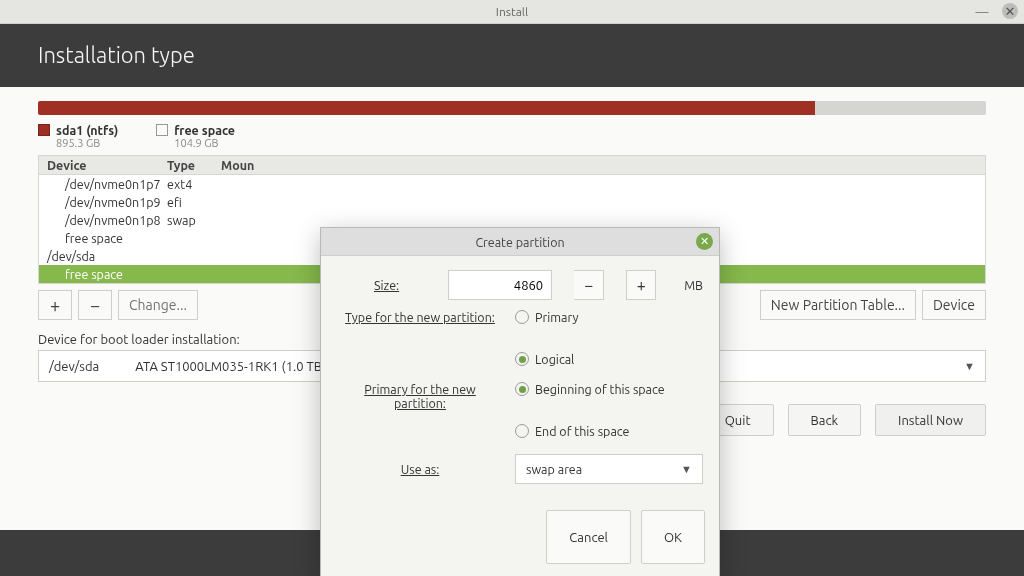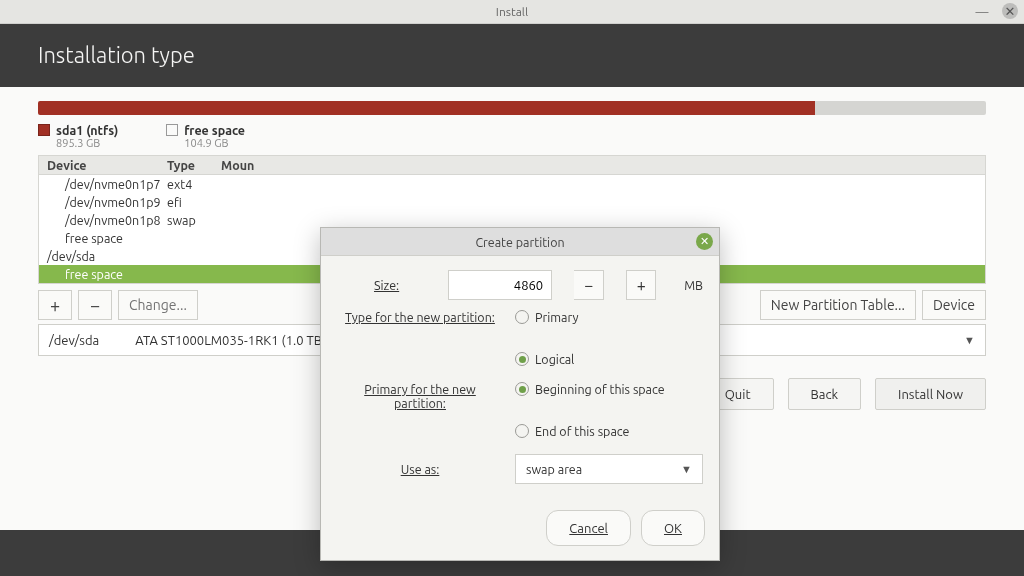--- a/index.html
+++ b/index.html
@@ -13,21 +13,21 @@
 .win-btn.close { background: #bdbdbb; color:#555; }
 
 .header { background: #3c3c3c; color: #f6f6f5; padding: 18px 38px 20px; font-size: 22px; font-weight: 300; }
 
 .content { flex: 1; padding: 14px 38px 10px; background: #fafaf9; position: relative; }
 
 .usage-bar { height: 14px; width: 100%; display: flex; margin-bottom: 8px; border-radius: 2px; overflow: hidden; }
 .usage-bar .seg1 { background: #a13024; }
 .usage-bar .seg2 { background: #d5d5d2; }
 
-.legend { display: flex; gap: 48px; margin-bottom: 6px; }
+.legend { display: flex; gap: 38px; margin-bottom: 6px; }
 .legend-item { display: flex; flex-direction: column; }
 .legend-top { display: flex; align-items: center; gap: 6px; font-size: 12.5px; font-weight: bold; color:#333; }
 .legend-swatch { width: 12px; height: 12px; border: 1px solid #999; }
 .legend-swatch.red { background: #a13024; border-color:#7a241b; }
 .legend-sub { font-size: 11px; color: #888; margin-left: 18px; }
 
 .part-table { width: 100%; border: 1px solid #d6d6d2; background: #fff; font-size: 12.5px; }
 .part-table .thead { display:flex; background: #e8e8e5; border-bottom:1px solid #d6d6d2; font-weight:bold; color:#444; }
 .part-table .thead > div, .part-table .row > div { padding: 2px 8px; }
 .col-dev { width: 120px; }
@@ -66,21 +66,21 @@
 .num-input { border:1px solid #cfcfca; height:30px; width:104px; text-align:right; padding:0 8px; font-size:13px;}
 .step-btn { border:1px solid #cfcfca; background:#fafaf8; width:30px; height:30px; display:inline-flex; align-items:center; justify-content:center; font-size:16px; cursor:pointer; border-left:none;}
 .step-btn:first-of-type{}
 .unit { margin-left:6px; color:#333;}
 .radio { width:14px; height:14px; border:1px solid #9a9a96; border-radius:50%; display:inline-flex; align-items:center; justify-content:center; margin-right:6px;}
 .radio.checked::after { content:""; width:7px; height:7px; background:#6fa04a; border-radius:50%; }
 .radio-row { display:flex; align-items:center; margin-bottom:6px; }
 .select { border:1px solid #cfcfca; background:#fff; height:30px; flex:1; display:flex; align-items:center; padding:0 10px; position:relative;}
 .select .caret { position:absolute; right:10px; font-size:11px; color:#555;}
 .modal-footer { display:flex; justify-content:flex-end; gap:10px; padding:8px 14px 14px;}
-.mbtn { border:1px solid #cfcfca; background:#fafaf8; padding:10px 22px; font-size:13px; color:#333; cursor:pointer; border-radius:12px;text-decoration:underline;}
+.mbtn { border:1px solid #cfcfca; background:#fafaf8; padding:19px 22px; font-size:13px; color:#333; cursor:pointer; border-radius:2px;}
 </style>
 </head>
 <body>
 
 <div class="window">
   <div class="titlebar">
     <span>Install</span>
     <div class="win-btns">
       <span class="win-btn">—</span>
       <span class="win-btn close">✕</span>
@@ -156,20 +156,21 @@
 
     <div class="table-toolbar">
       <button class="tb-btn small">+</button>
       <button class="tb-btn small">−</button>
       <button class="tb-btn disabled">Change...</button>
       <span class="spacer"></span>
       <button class="tb-btn">New Partition Table...</button>
       <button class="tb-btn">Device</button>
     </div>
 
+    <div class="boot-label">Device for boot loader installation:</div>
     <div class="boot-select">
       <span>/dev/sda</span>
       <span style="width:36px"></span>
       <span>ATA ST1000LM035-1RK1 (1.0 TB)</span>
       <span class="caret">▼</span>
     </div>
 
     <div class="footer-btns">
       <button class="btn">Quit</button>
       <button class="btn">Back</button>

